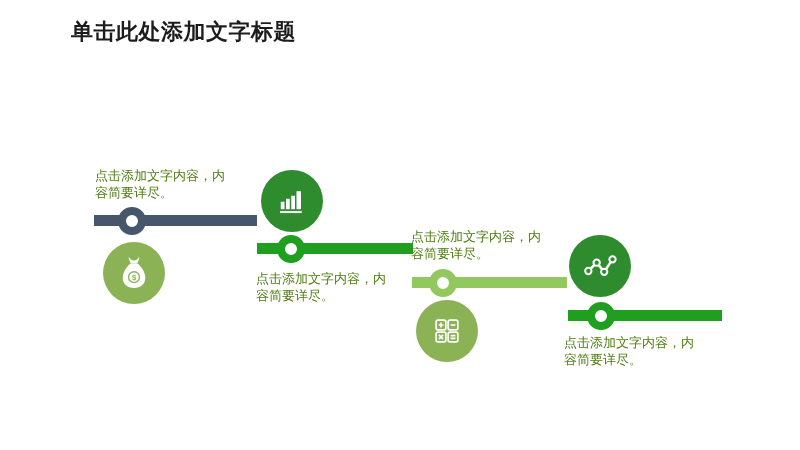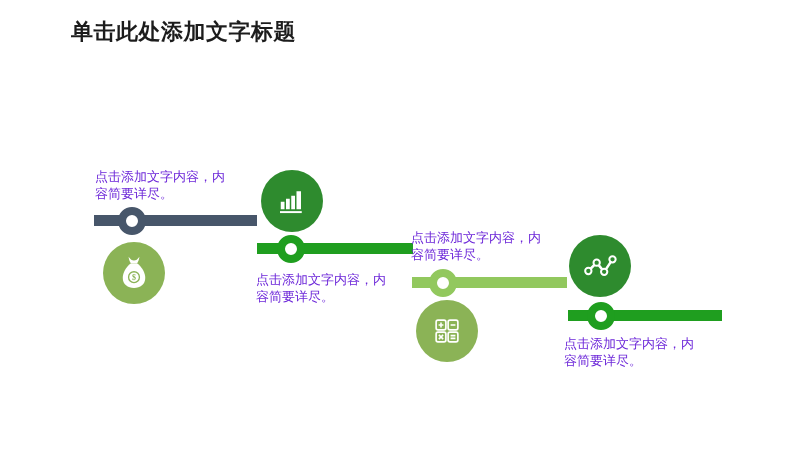--- a/index.html
+++ b/index.html
@@ -1,26 +1,26 @@
 <!DOCTYPE html>
 <html><head>
 <meta charset="utf-8">
 <style>
   html,body{margin:0;padding:0;background:#ffffff;}
   .slide{
     position:relative;width:800px;height:450px;background:#ffffff;
-    font-family:Liberation Serif, serif;overflow:hidden;
+    font-family:Liberation Mono, monospace;overflow:hidden;
   }
   .title{
     position:absolute;left:71px;top:17px;margin:0;
     font-size:22px;font-weight:600;color:#1c1c1c;letter-spacing:0.5px;
   }
   .caption{
     position:absolute;margin:0;font-size:13px;line-height:17px;
-    color:#6d28d9;white-space:pre-line;letter-spacing:0px;
+    color:#4d7c0f;white-space:pre-line;letter-spacing:0px;
   }
   .bar{position:absolute;height:11px;}
   .ring{
     position:absolute;top:-8.5px;width:28px;height:28px;box-sizing:border-box;
     border-radius:50%;background:#ffffff;border:8px solid #000;
   }
   .icon-circle{
     position:absolute;width:62px;height:62px;border-radius:50%;
     display:flex;align-items:center;justify-content:center;
   }

